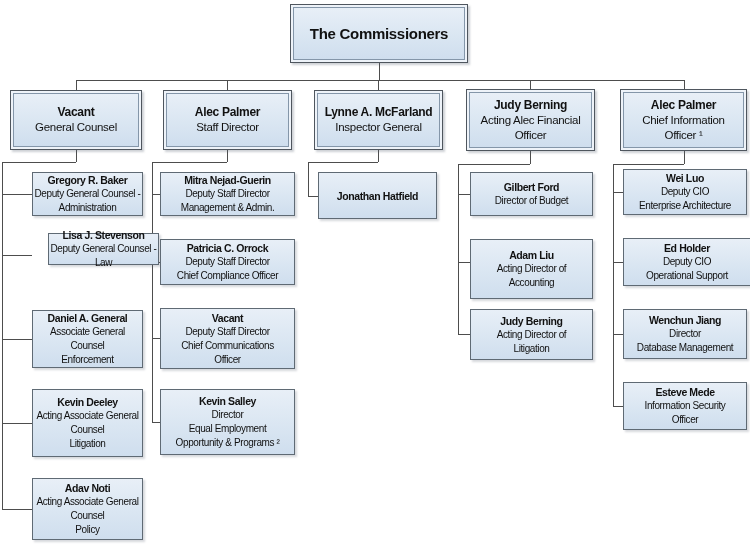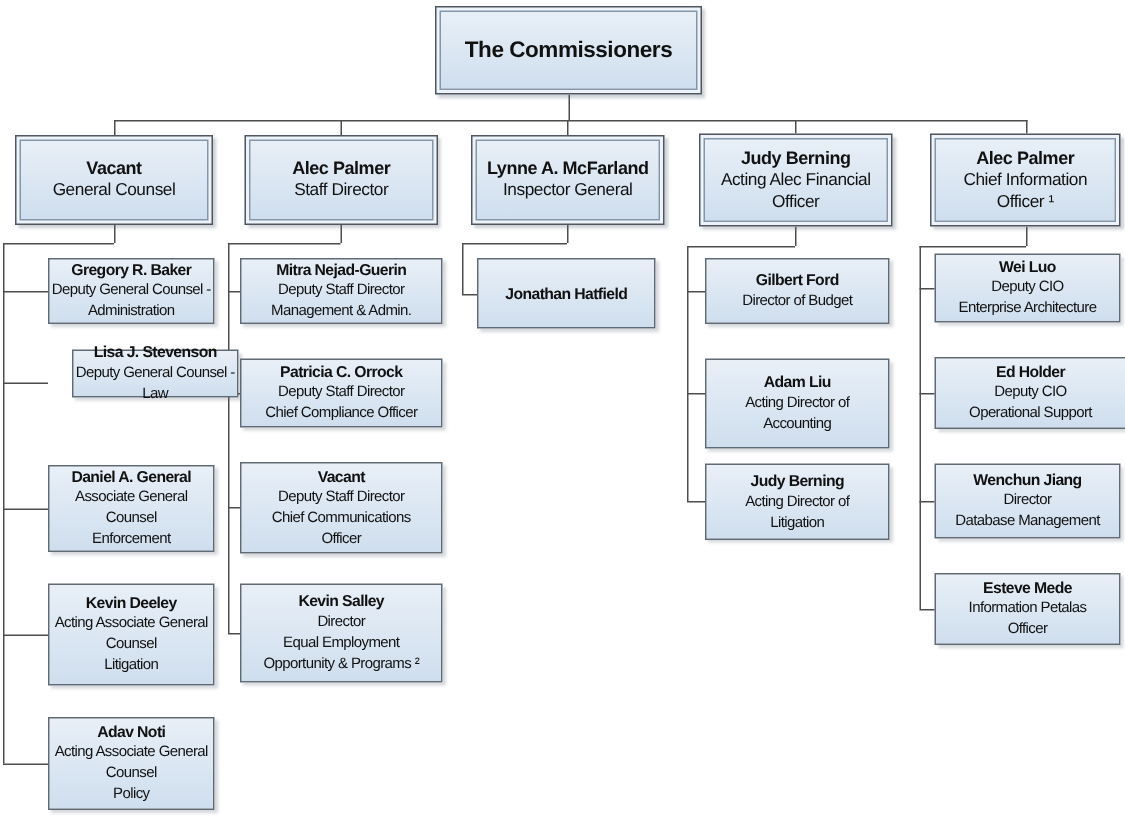--- a/index.html
+++ b/index.html
@@ -264,18 +264,18 @@
   <div class="node child" style="left:623px;top:309px;width:124px;height:50px">
     <div class="nm">Wenchun Jiang</div>
     <div class="ttl">
         <div>Director</div>
         <div>Database Management</div>
       </div>
   </div>
   <div class="node child" style="left:623px;top:382px;width:124px;height:48px">
     <div class="nm">Esteve Mede</div>
     <div class="ttl">
-        <div>Information Petalas</div>
+        <div>Information Security</div>
         <div>Officer</div>
       </div>
   </div>
 
 </div>
 
 </body></html>

